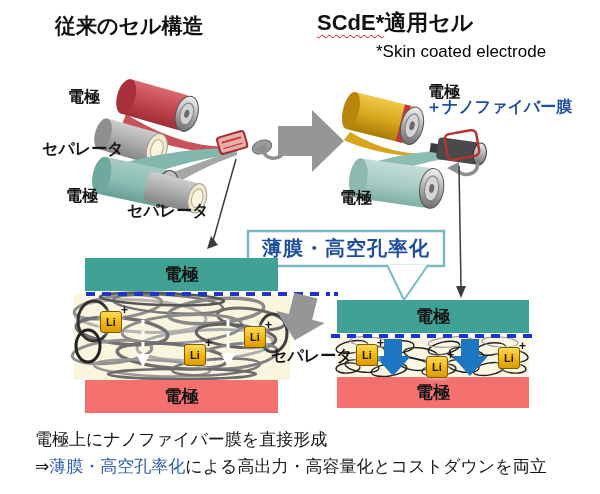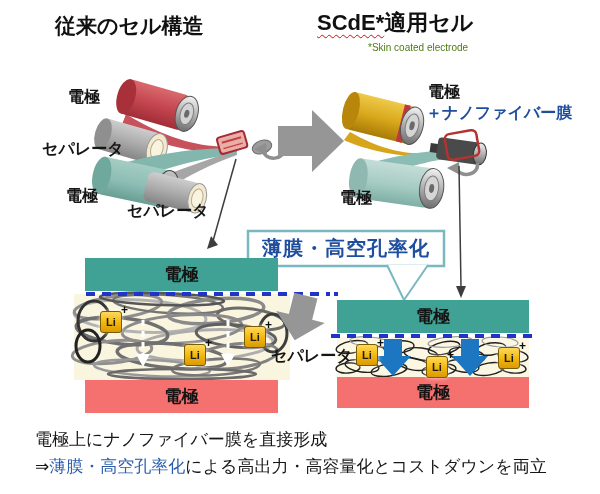--- a/index.html
+++ b/index.html
@@ -3,21 +3,21 @@
 <meta charset="utf-8">
 <style>
   html,body{margin:0;padding:0;background:#fff;}
   .canvas{position:relative;width:600px;height:494px;background:#ffffff;overflow:hidden;
           font-family:"Liberation Sans","DejaVu Sans",sans-serif;color:#1a1a1a;}
   .layer{position:absolute;left:0;top:0;width:600px;height:494px;}
   .title{position:absolute;font-weight:700;color:#111;white-space:nowrap;}
   .title-left{left:55px;top:12px;font-size:21px;}
   .title-right{left:317px;top:8px;font-size:22px;}
   .wavy{text-decoration:underline wavy #cc1111;text-decoration-thickness:1px;text-underline-offset:4px;}
-  .subtitle{position:absolute;left:368px;top:42px;font-size:10px;color:#4d7c0f;white-space:nowrap;}
+  .subtitle{position:absolute;left:376px;top:42px;font-size:17px;color:#000000;white-space:nowrap;}
   .lbl{position:absolute;font-size:16px;font-weight:600;color:#151515;white-space:nowrap;}
   .lbl-blue{color:#1F4E9E;font-weight:700;}
   .bar{position:absolute;display:flex;align-items:center;justify-content:center;
        font-weight:700;font-size:17px;color:#141414;z-index:2;}
   .bar-teal{background:#3FA294;}
   .bar-red{background:#F4716F;}
   .li{position:absolute;width:20px;height:20px;z-index:4;
       background:linear-gradient(180deg,#FFD95A 0%,#F2B60A 55%,#DA9A06 100%);
       border:1px solid #7a5c00;border-radius:3px;display:flex;align-items:center;justify-content:center;
       font-size:11px;font-weight:700;color:#1c1c1c;box-shadow:0 0 4px rgba(255,255,255,.8);}
@@ -225,21 +225,21 @@
   <div class="title title-right"><span class="wavy">SCdE*</span><span>適用セル</span></div>
   <div class="title title-left">従来のセル構造</div>
   <div class="subtitle">*Skin coated electrode</div>
 
   <div class="lbl" style="left:68px;top:87px;">電極</div>
   <div class="lbl" style="left:42px;top:139px;">セパレータ</div>
   <div class="lbl" style="left:66px;top:186px;">電極</div>
   <div class="lbl" style="left:127px;top:201px;">セパレータ</div>
 
   <div class="lbl" style="left:428px;top:82px;">電極</div>
-  <div class="lbl lbl-blue" style="left:426px;top:103px;">＋ナノファイバー膜</div>
+  <div class="lbl lbl-blue" style="left:426px;top:97px;">＋ナノファイバー膜</div>
   <div class="lbl" style="left:340px;top:188px;">電極</div>
 
   <div class="callout-label">薄膜・高空孔率化</div>
 
   <div class="bar bar-teal" style="left:85px;top:258px;width:193px;height:33px;">
       <span>電極</span>
     </div>
   <div class="bar bar-red" style="left:85px;top:380px;width:193px;height:33px;">
       <span>電極</span>
     </div>

